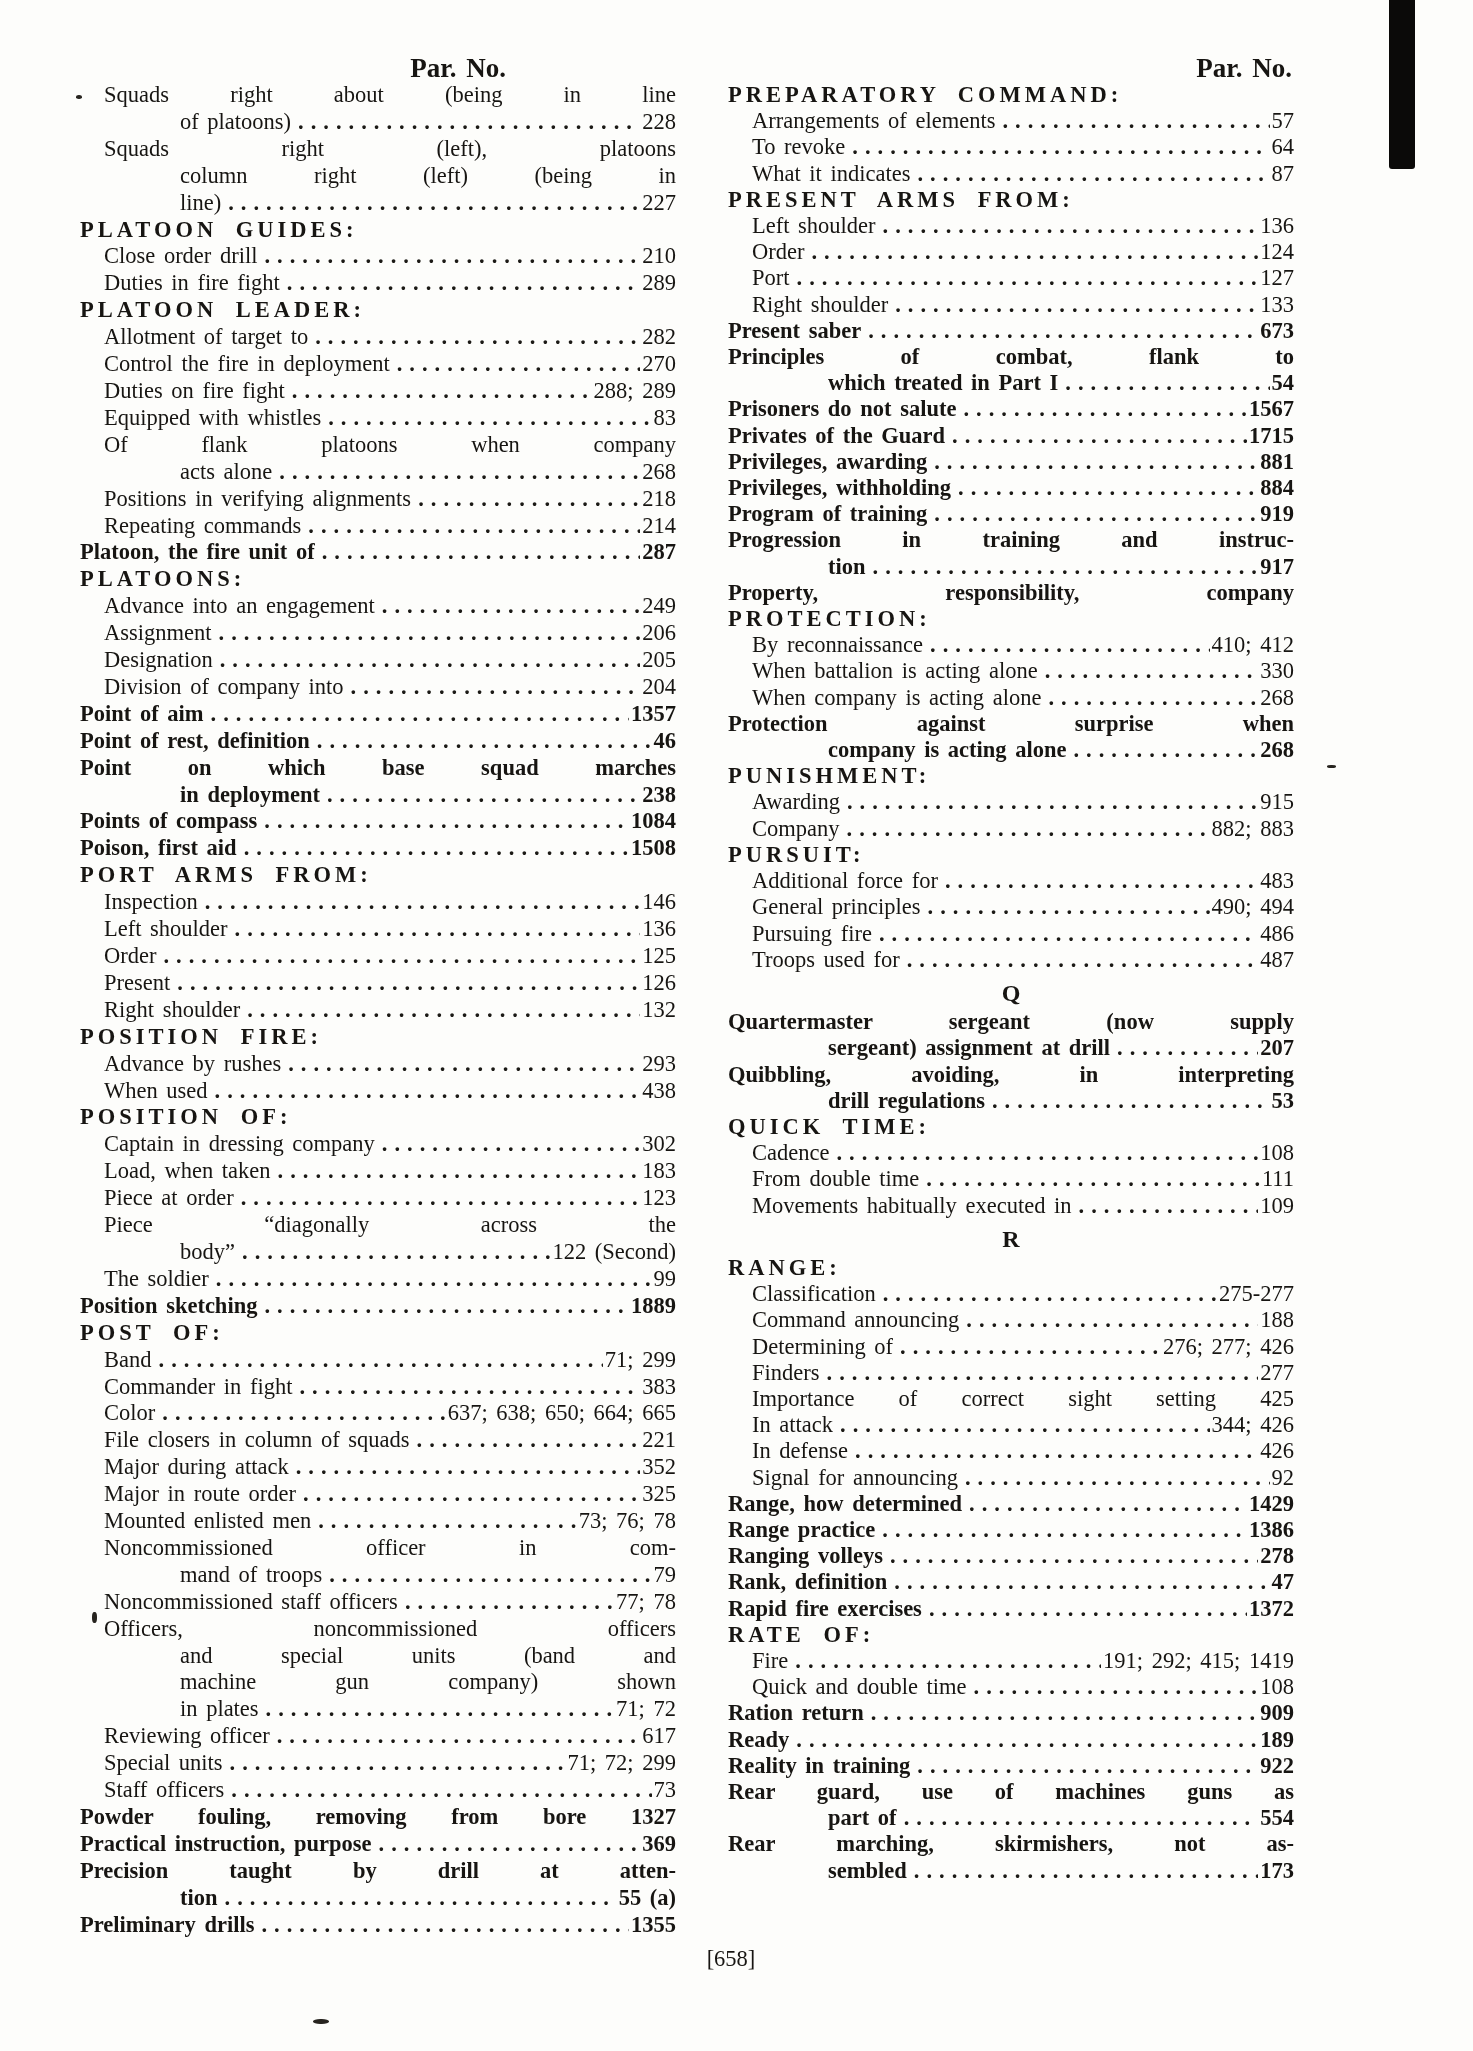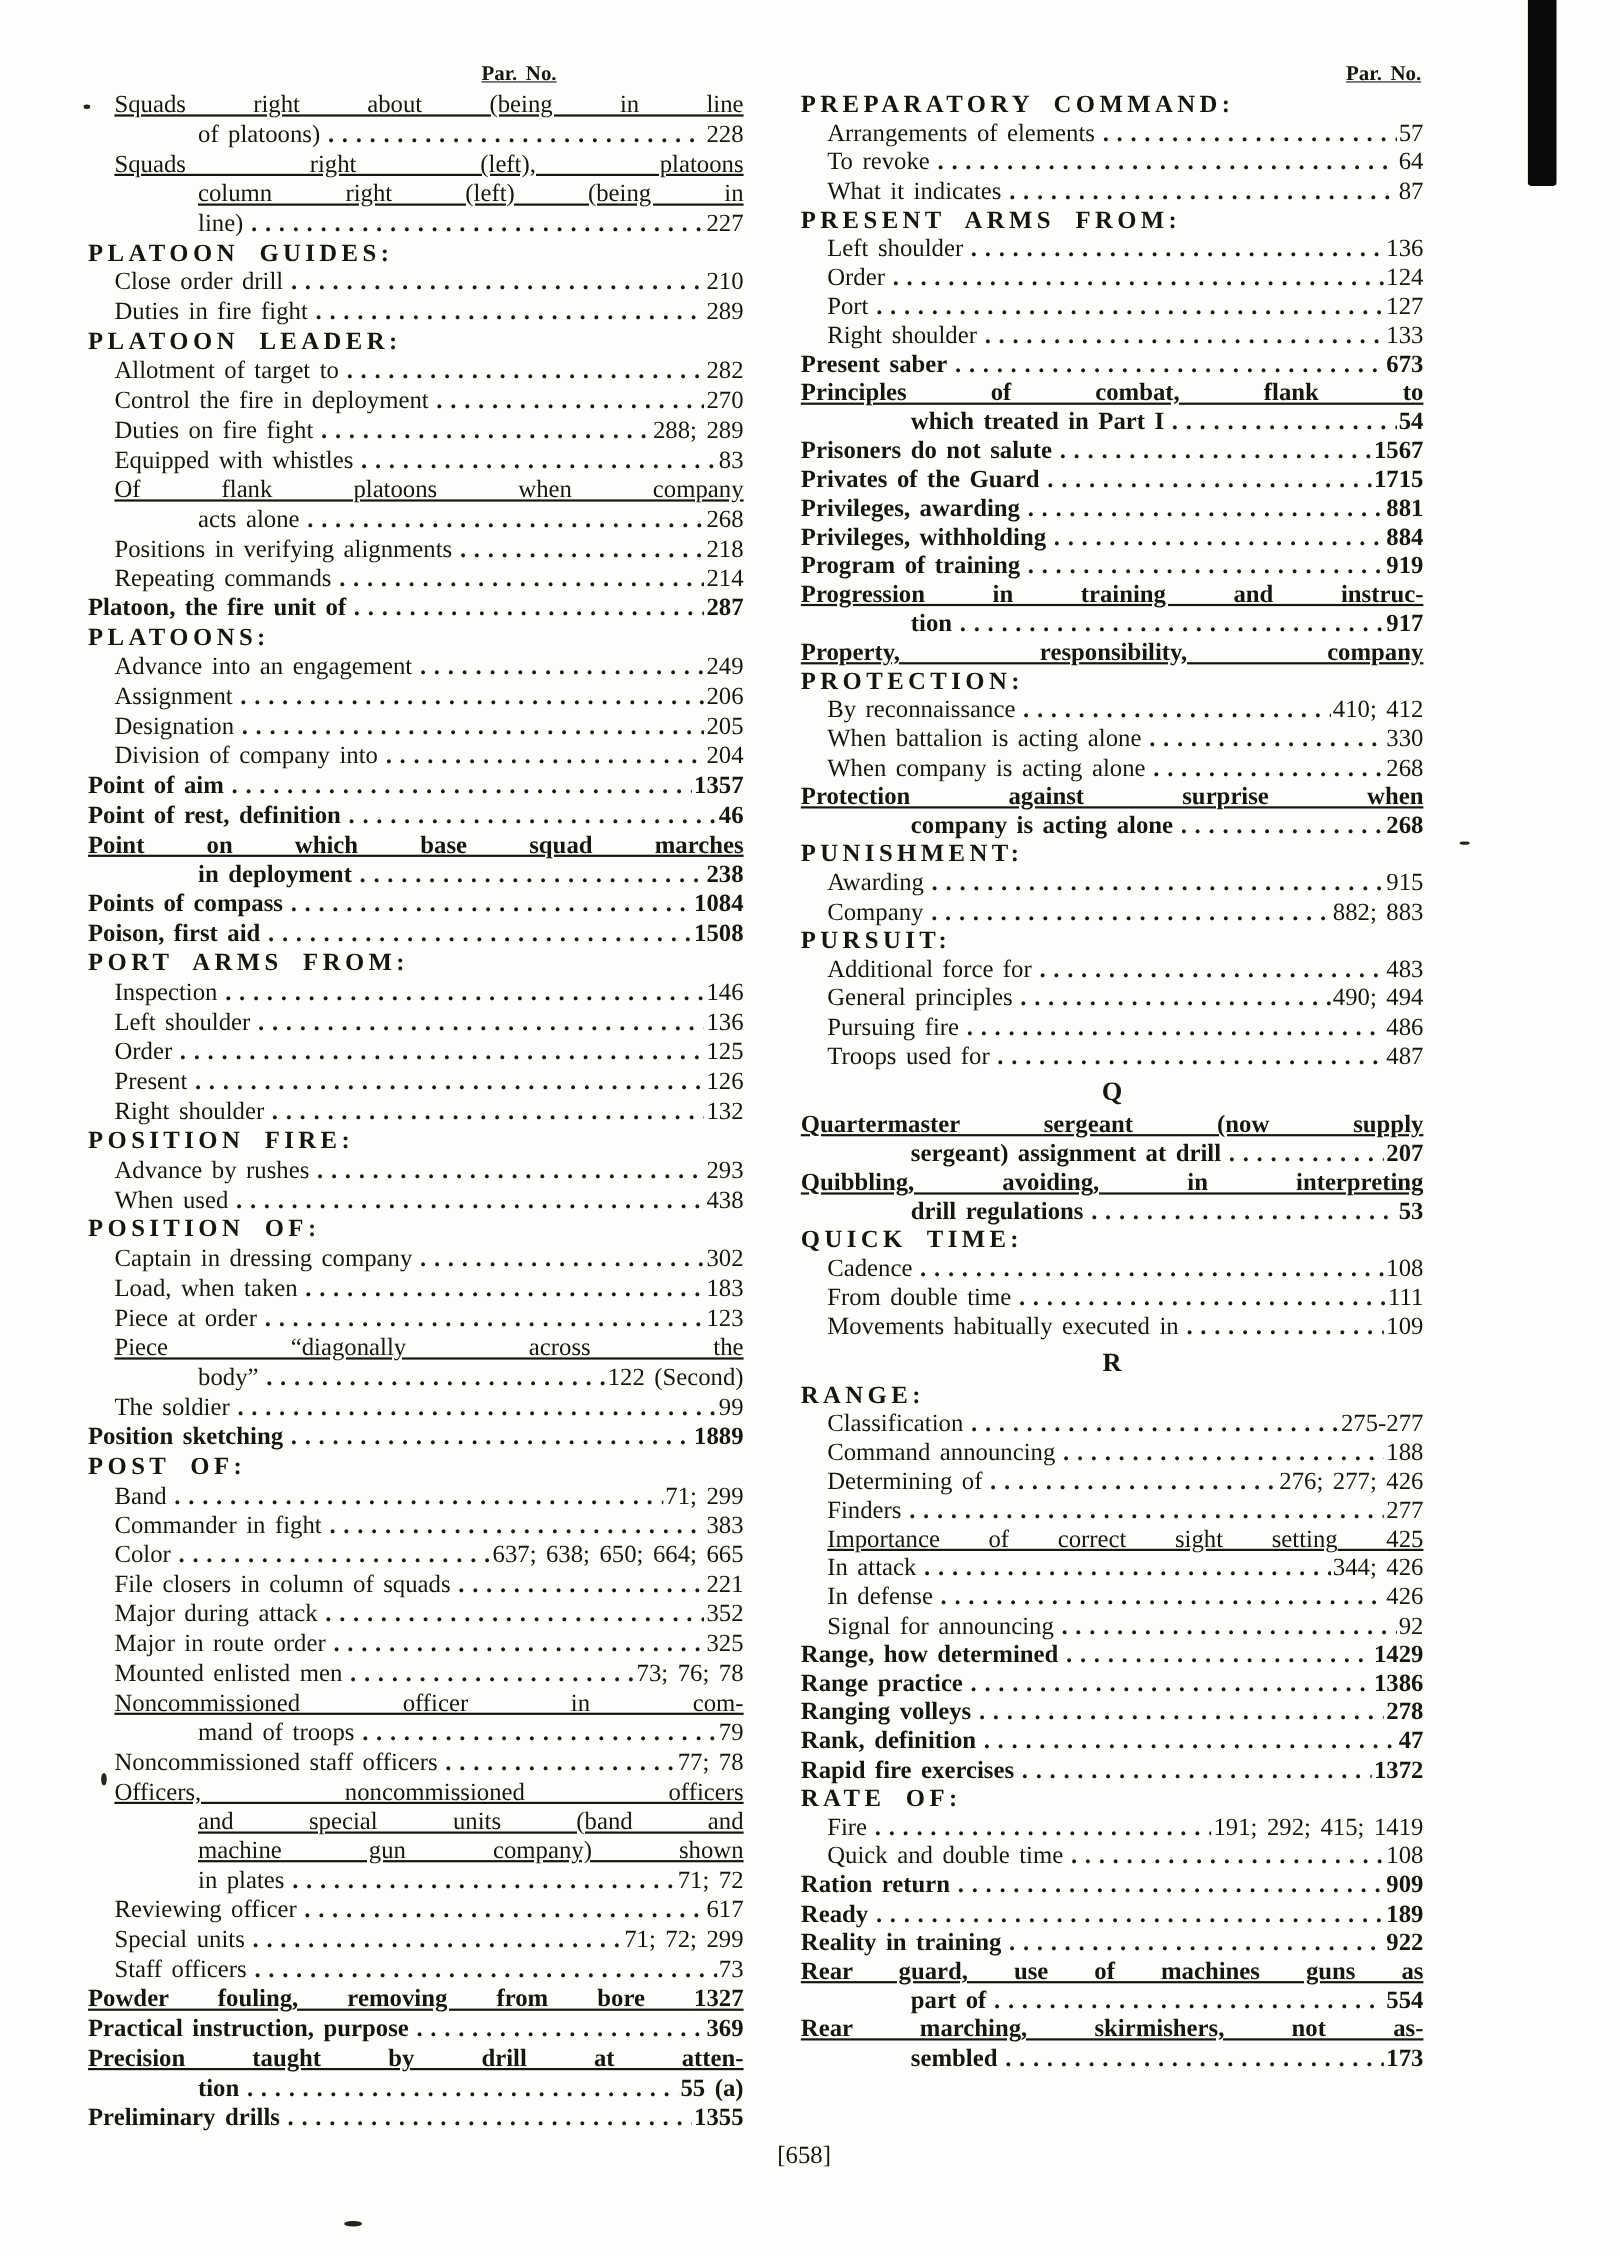--- a/index.html
+++ b/index.html
@@ -13,22 +13,22 @@
     word-spacing:3px;
   }
   .cols{
     position:absolute;top:54px;left:80px;width:1214px;
     display:flex;
   }
   .col{position:relative;}
   .col-left{width:596px;margin-right:52px;}
   .col-right{width:566px;}
   .parno{
-    font-weight:700;font-size:19px;line-height:28px;
-    text-align:right;white-space:nowrap;text-decoration:underline;
+    font-weight:700;font-size:27px;line-height:28px;
+    text-align:right;white-space:nowrap;
   }
   .col-left .parno{padding-right:170px;}
   .col-right .parno{padding-right:2px;}
   .ln{
     display:flex;align-items:baseline;
     font-size:22.5px;
   }
   .col-left .ln{line-height:26.9px;}
   .col-right .ln{line-height:26.2px;}
   .ln .t{flex:0 0 auto;}
@@ -38,21 +38,21 @@
     margin:0 2px 0 7px;min-width:4px;
   }
   .ln .ld::after{
     content:"..............................................................................................";
     letter-spacing:7px;font-weight:700;color:#1b1915;
   }
   .b{font-weight:700;}
   .hd .t{letter-spacing:4px;word-spacing:9px;}
   .i1{padding-left:24px;}
   .i2{padding-left:100px;}
-  .ln.jz,.ln.jzn{display:block;text-align:justify;text-align-last:justify;text-decoration:underline;}
+  .ln.jz,.ln.jzn{display:block;text-align:justify;text-align-last:justify;}
   .ln.c{display:block;text-align:center;font-size:24px;margin:7px 0 3px;}
   .footer{
     position:absolute;left:68px;top:1946px;width:1214px;
     padding-left:56px;text-align:center;
     font-size:22.5px;color:#171512;
   }
   .mark{position:absolute;background:#0b0a09;}
   .mark.bar{border-radius:0 0 3px 3px;}
   .mark.speck{border-radius:45%;background:#27241f;}
 </style>

